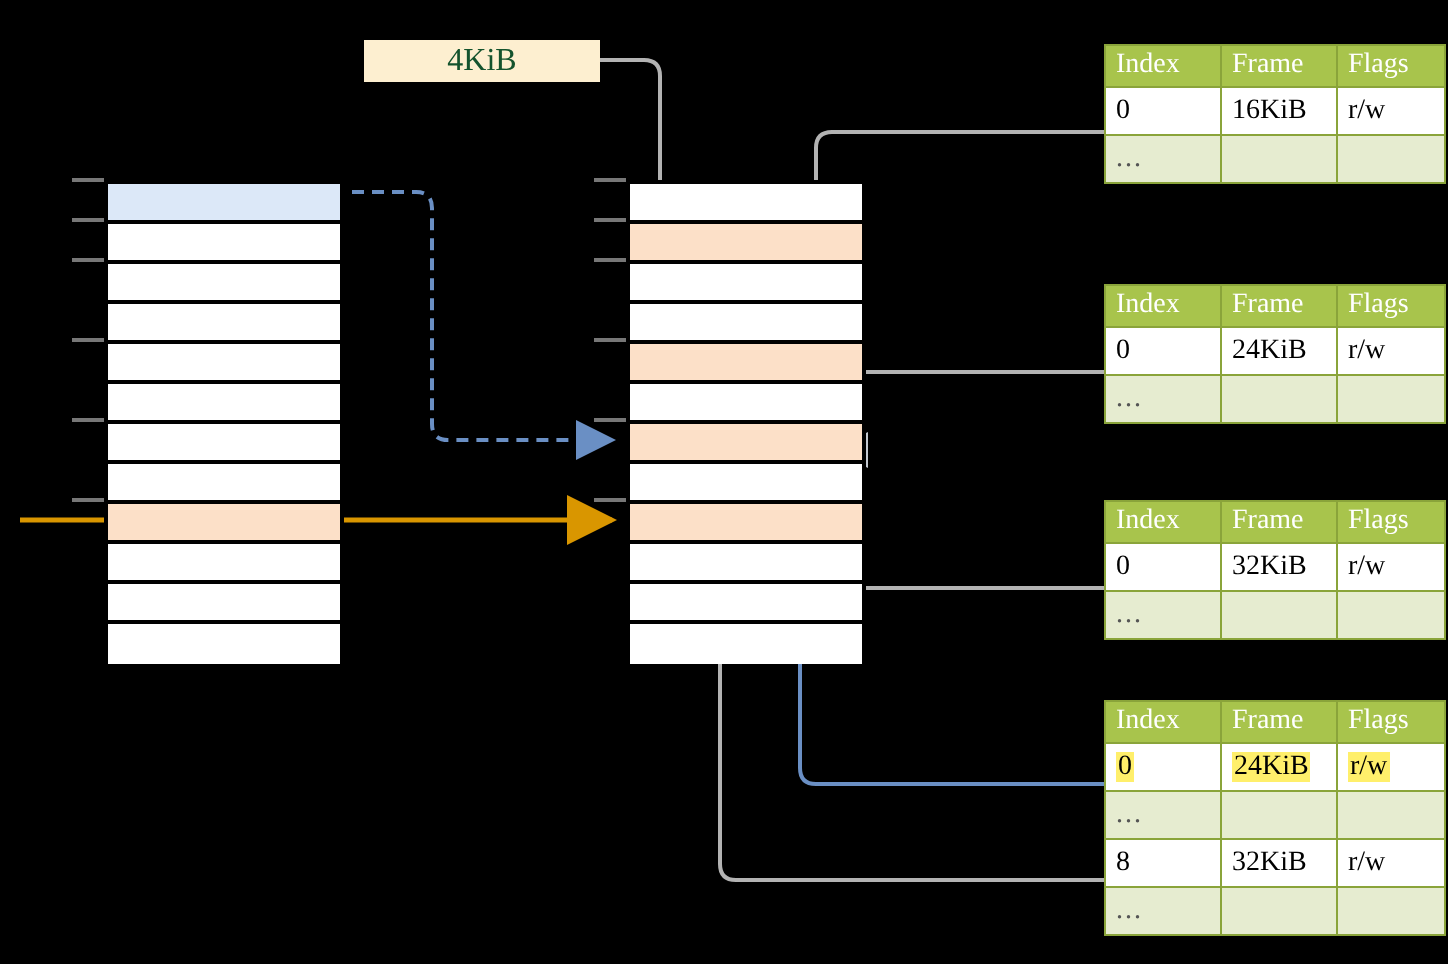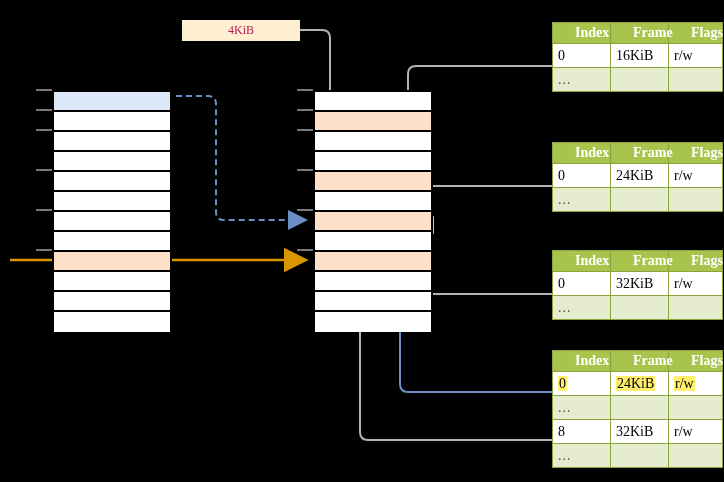--- a/index.html
+++ b/index.html
@@ -7,31 +7,31 @@
     position:relative;width:724px;height:482px;background:#000;overflow:hidden;
     font-family:"Liberation Serif", serif;
   }
   .col{position:absolute;border:2px solid #000;box-sizing:border-box;background:#fff;}
   .cell{position:absolute;left:0;box-sizing:border-box;border-bottom:2px solid #000;background:#fff;}
   .cell.last{border-bottom:none;}
   .cell.blue{background:#dce8f8;}
   .cell.orange{background:#fce0c8;}
   .tick{position:absolute;height:2px;background:#777;}
   .label-box{
-    position:absolute;background:#fdefd0;color:#be185d;
+    position:absolute;background:#fdefd0;color:#14532d;
     display:flex;align-items:center;justify-content:center;
-    font-size:12px;box-sizing:border-box;
+    font-size:16px;box-sizing:border-box;
   }
   table.pt{
     position:absolute;border-collapse:collapse;background:#fff;
     font-size:14px;color:#000;table-layout:fixed;
   }
   table.pt th{
-    background:#a8c44c;color:#fff;font-weight:bold;text-align:left;
-    padding:2px 22px;border:1px solid #8aa43a;font-size:14px;
+    background:#a8c44c;color:#fff;font-weight:normal;text-align:left;
+    padding:2px 5px;border:1px solid #8aa43a;font-size:14px;
   }
   table.pt td{
     border:1px solid #8aa43a;padding:1px 5px;height:21px;
     vertical-align:middle;background:#fff;white-space:nowrap;
   }
   table.pt tr.ell td{background:#e6ecd0;color:#555;letter-spacing:1px;}
   table.pt td.hl > span{background:#ffef6b;padding:0 1px;}
   svg.wires{position:absolute;left:0;top:0;width:724px;height:482px;pointer-events:none;}
 </style>
 </head>

